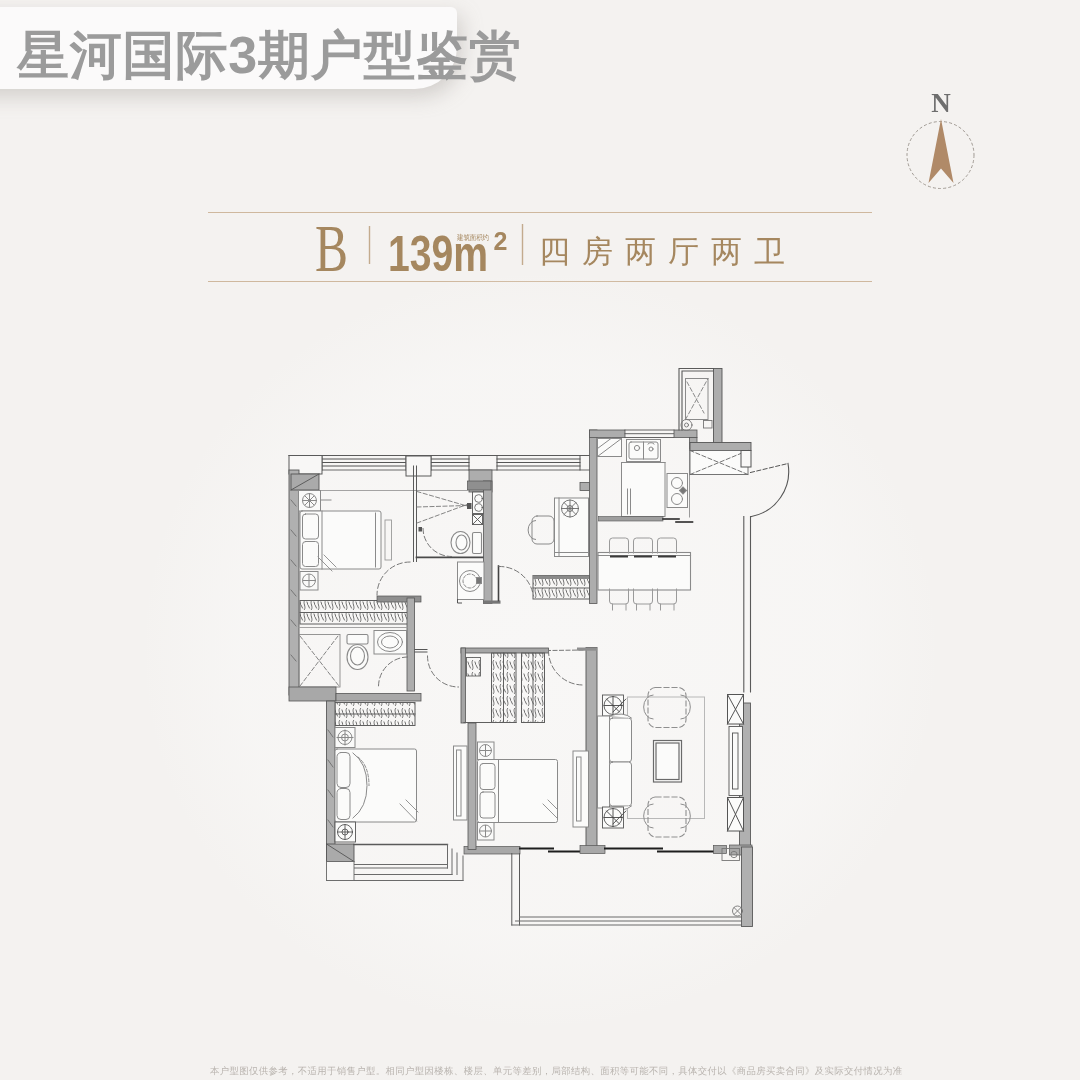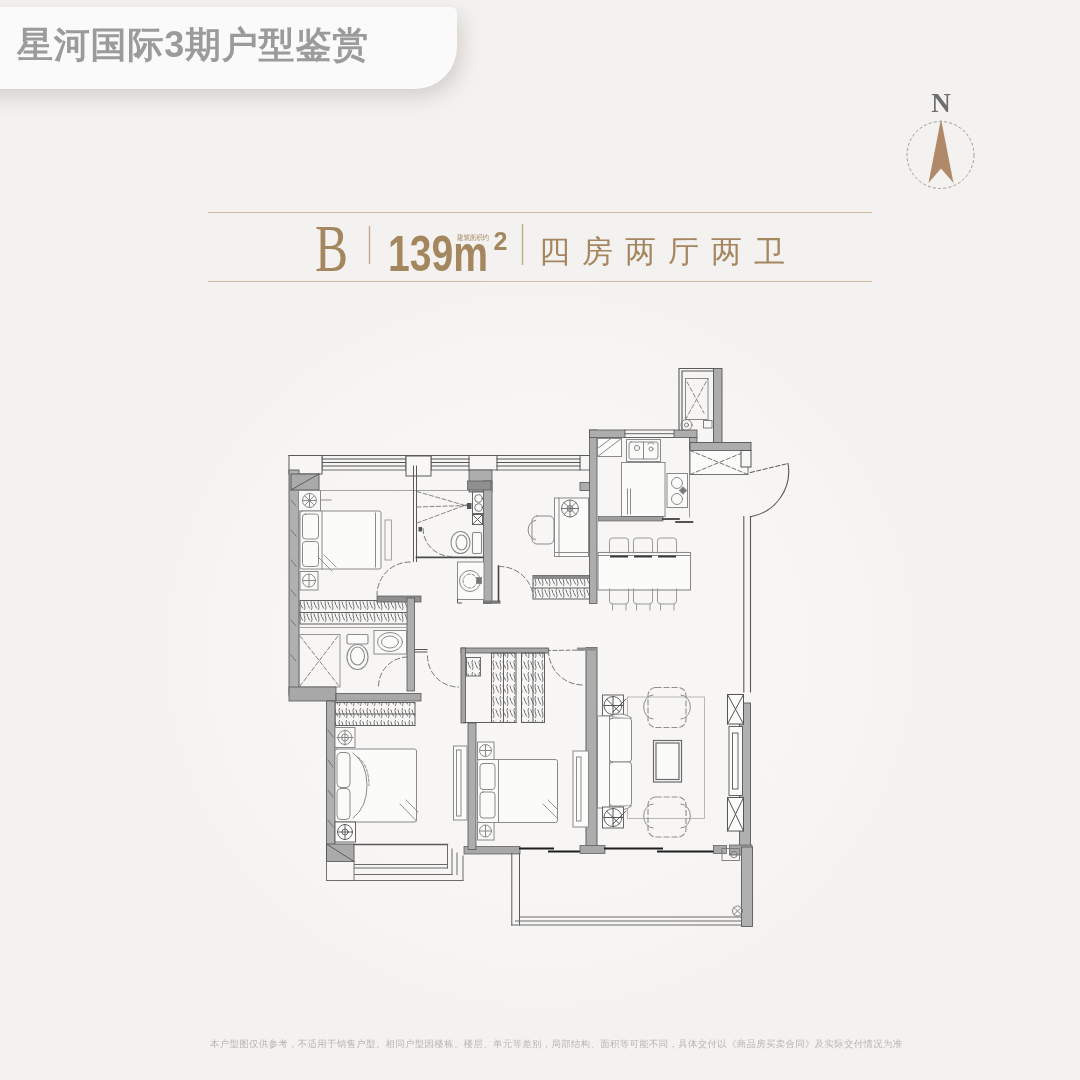--- a/index.html
+++ b/index.html
@@ -1,20 +1,20 @@
 <!DOCTYPE html>
 <html><head>
 <meta charset="utf-8">
 <style>
   html,body{margin:0;padding:0;}
   body{width:1080px;height:1080px;background:#f4f2f0;font-family:"Liberation Sans",sans-serif;overflow:hidden;position:relative;}
   #banner{position:absolute;left:-40px;top:7px;width:497px;height:82px;background:#fbfafa;border-bottom-right-radius:42px;border-top-right-radius:6px;box-shadow:5px 8px 20px rgba(158,152,146,.38);}
-  #banner span{position:absolute;left:57px;top:14px;font-size:36px;font-weight:bold;color:#9b9b9b;letter-spacing:0.8px;white-space:nowrap;}
+  #banner span{position:absolute;left:57px;top:14px;font-size:52px;font-weight:bold;color:#9b9b9b;letter-spacing:0.8px;white-space:nowrap;}
   .tanline{position:absolute;background:#cfb89e;}
-  #disc{position:absolute;left:210px;top:1038px;width:680px;font-size:9.4px;color:#b9b4af;letter-spacing:0.38px;white-space:nowrap;}
+  #disc{position:absolute;left:210px;top:1065px;width:680px;font-size:9.4px;color:#b9b4af;letter-spacing:0.38px;white-space:nowrap;}
 </style>
 </head>
 <body>
 
 <div id="banner">
     <span>星河国际3期户型鉴赏</span>
   </div>
 
 <div class="tanline" style="left:208px;top:212px;width:664px;height:1px;"></div>
 

